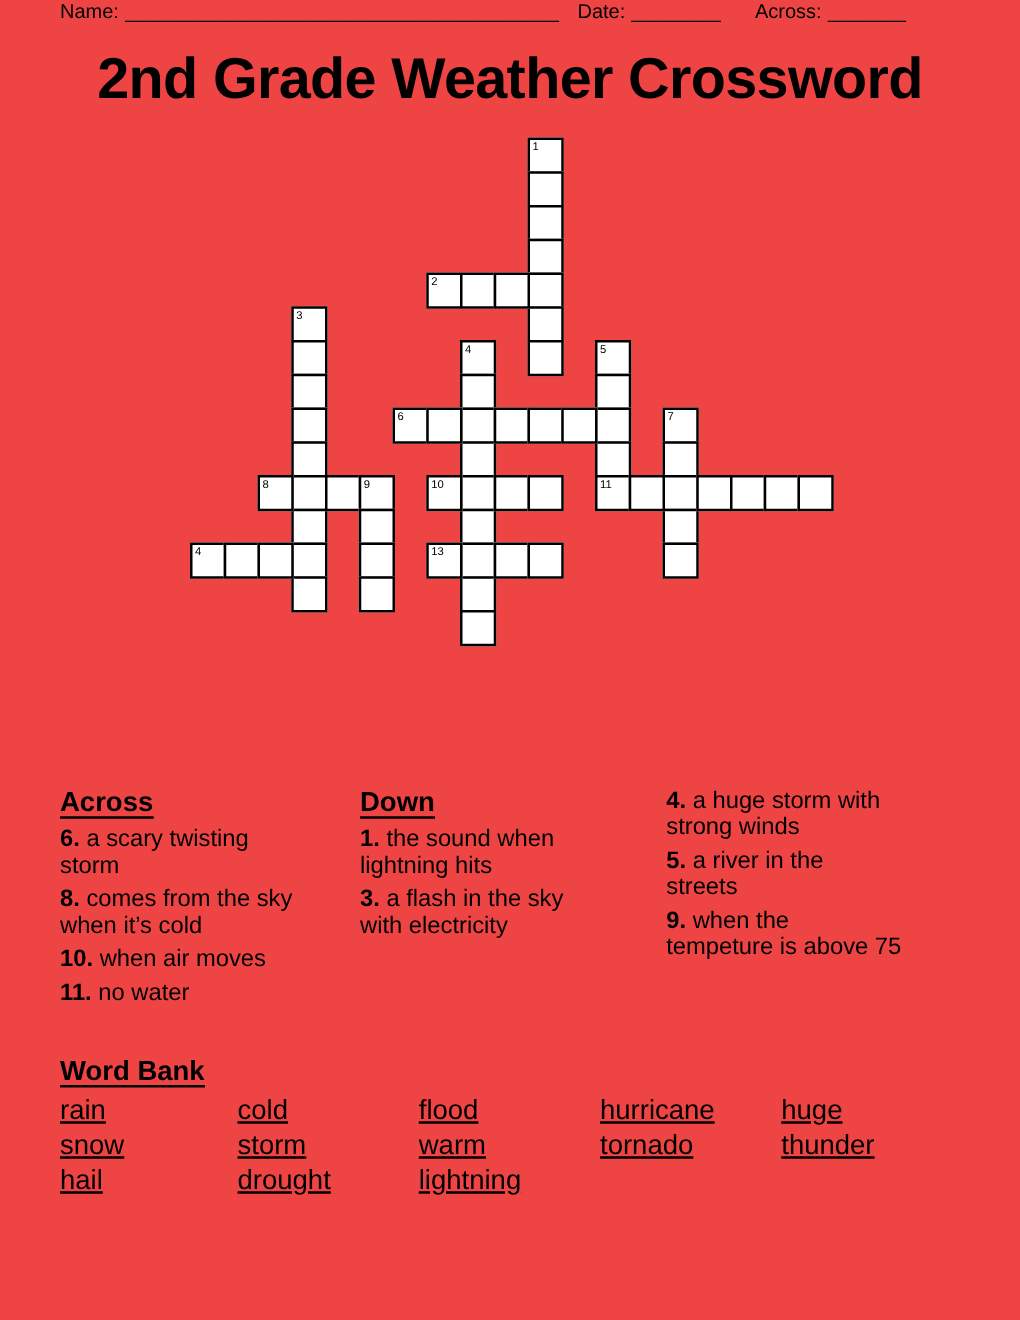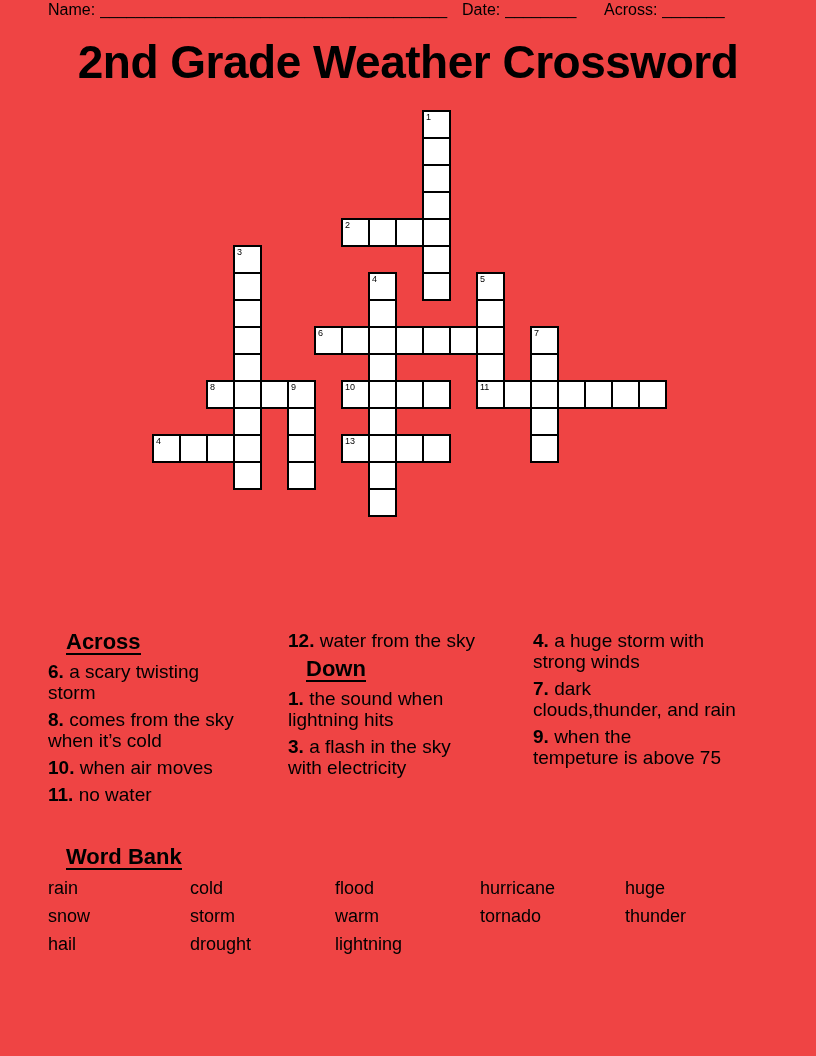--- a/index.html
+++ b/index.html
@@ -18,28 +18,28 @@
   
   .grid{position:absolute;left:152px;top:110px;width:515px;height:407px;}
   .cell{position:absolute;width:29px;height:29px;box-sizing:border-box;
         border:2px solid #000;background:#fff;}
   .cellnum{position:absolute;top:1px;left:2px;font-size:9px;line-height:9px;}
 
   
   .clue-col{position:absolute;top:630px;}
   .sec-hd-wrap{height:27px;margin-bottom:4px;}
   .sec-hd{display:inline-block;font-size:22px;font-weight:700;line-height:23px;
-          border-bottom:2px solid #000;margin-left:18px;}
+          border-bottom:2px solid #000;}
   .clue{font-size:19px;line-height:21px;margin-bottom:6px;white-space:pre-line;}
   .clue-num{font-weight:700;}
 
   
   .wb-header-wrap{position:absolute;left:48px;top:845px;}
   .wb-col{position:absolute;top:874px;}
-  .wb-word{font-size:18px;line-height:28px;}
+  .wb-word{font-size:22px;line-height:28px;text-decoration:underline;}
 </style>
 </head>
 <body>
 
 <div class="page">
 
   <div class="hdr-field" style="left:48px">
     <span class="hdr-label">Name:</span><span class="hdr-line">_______________________________________</span>
   </div>
   <div class="hdr-field" style="left:462px">
@@ -146,32 +146,31 @@
   <div id="clue-col-0" class="clue-col" style="left:48px;width:240px">
       <div class="sec-hd-wrap"><span class="sec-hd">Across</span></div>
       <div class="clue"><span class="clue-num">6.</span> <span class="clue-txt">a scary twisting
 storm</span></div>
       <div class="clue"><span class="clue-num">8.</span> <span class="clue-txt">comes from the sky
 when it’s cold</span></div>
       <div class="clue"><span class="clue-num">10.</span> <span class="clue-txt">when air moves</span></div>
       <div class="clue"><span class="clue-num">11.</span> <span class="clue-txt">no water</span></div>
     </div>
   <div id="clue-col-1" class="clue-col" style="left:288px;width:235px">
-      <div class="clue"><span class="clue-num">12.</span> <span class="clue-txt">water from the sky</span></div>
       <div class="sec-hd-wrap"><span class="sec-hd">Down</span></div>
       <div class="clue"><span class="clue-num">1.</span> <span class="clue-txt">the sound when
 lightning hits</span></div>
       <div class="clue"><span class="clue-num">3.</span> <span class="clue-txt">a flash in the sky
 with electricity</span></div>
     </div>
   <div id="clue-col-2" class="clue-col" style="left:533px;width:260px">
       <div class="clue"><span class="clue-num">4.</span> <span class="clue-txt">a huge storm with
 strong winds</span></div>
-      <div class="clue"><span class="clue-num">7.</span> <span class="clue-txt">dark
-clouds,thunder, and rain</span></div>
+      <div class="clue"><span class="clue-num">5.</span> <span class="clue-txt">a river in the
+streets</span></div>
       <div class="clue"><span class="clue-num">9.</span> <span class="clue-txt">when the
 tempeture is above 75</span></div>
     </div>
 
   <div class="wb-header-wrap">
     <span class="sec-hd">Word Bank</span>
   </div>
   <div id="wordbank">
       <div class="wb-col" style="left: 48px;">
         <div class="wb-word">rain</div>

